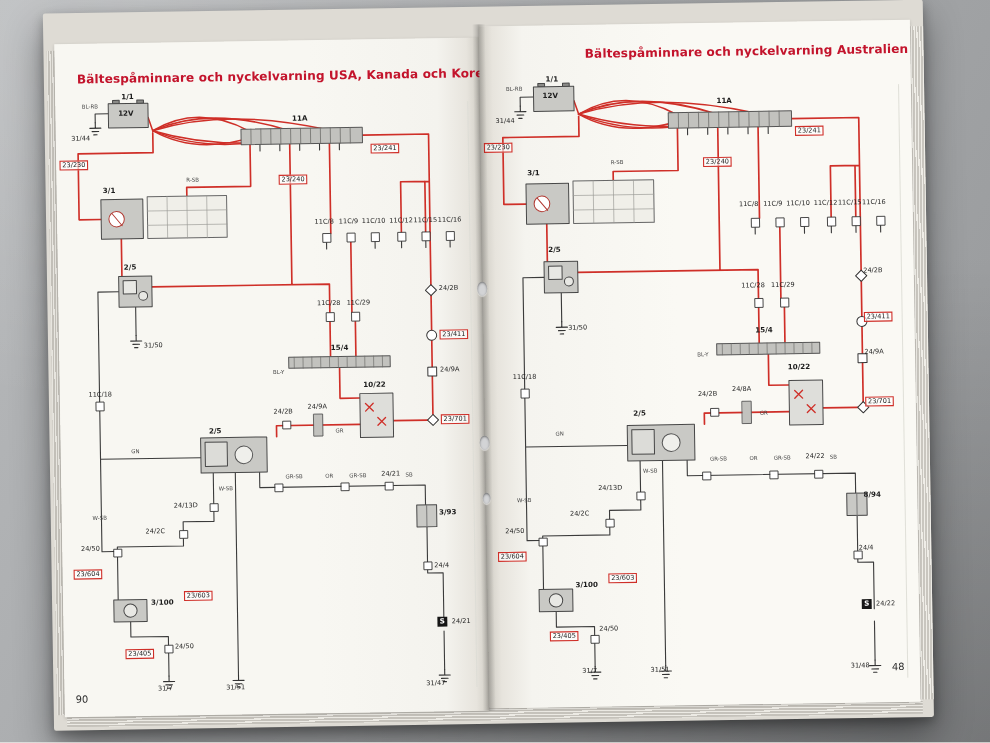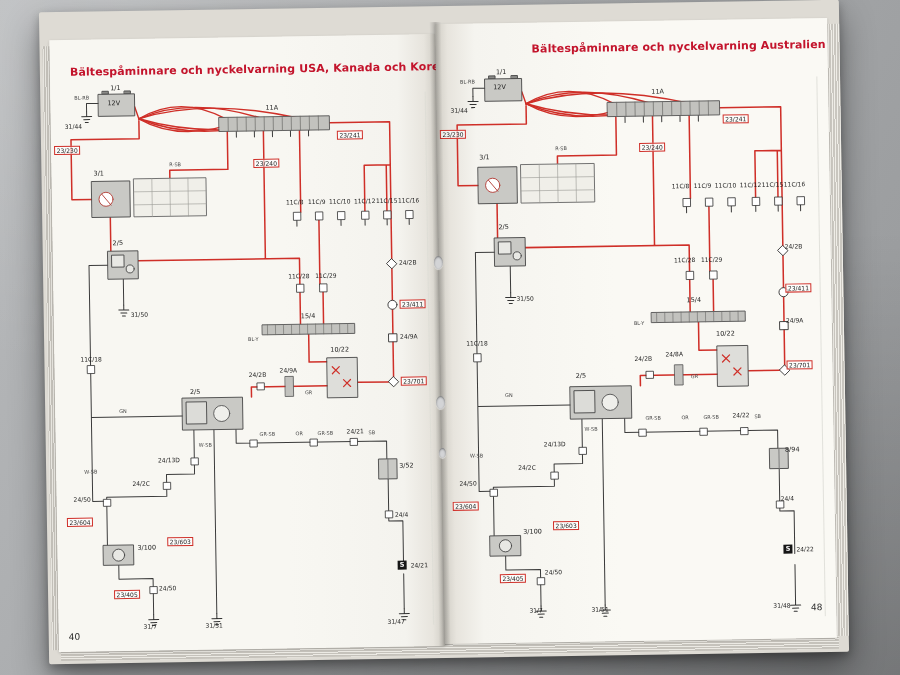--- a/index.html
+++ b/index.html
@@ -45,21 +45,21 @@
   .page-title{position:absolute;z-index:6;font-weight:bold;font-size:11px;color:var(--title-red);
     letter-spacing:.1px;white-space:nowrap;}
   .title-left{left:20px;top:26px;}
   .title-right{left:96px;top:20px;}
   .page-number{position:absolute;z-index:6;font-size:9px;color:#2d2d2d;}
   .pn-left{left:10px;top:592px;}
   .pn-right{right:14px;top:584px;}
   .diagram{position:absolute;inset:0;z-index:4;}
   svg.schematic{position:absolute;left:0;top:0;width:100%;height:100%;}
   .lbl{position:absolute;font-size:6px;line-height:1.05;color:#1d1d1d;white-space:nowrap;z-index:5;}
-  .lbl.bold{font-weight:normal;font-size:6.5px;}
+  .lbl.bold{font-weight:bold;font-size:6.5px;}
   .lbl.wire{font-size:5px;color:#4a4a4a;}
   .lbl.red{border:0.8px solid var(--wire-red);padding:0.5px 1.5px;background:rgba(255,255,255,.65);}
   .lbl.sbox{background:#161616;color:#fff;width:9px;height:9px;text-align:center;line-height:9px;
     font-size:6.5px;font-weight:bold;}
 </style>
 </head>
 <body>
 
 <div class="scene">
 
@@ -219,37 +219,37 @@
           <span class="lbl wire" style="left: 250px; top: 354px;">GR</span>
           <span class="lbl bold" style="left: 135px; top: 351px;">2/5</span>
           <span class="lbl wire" style="left: 64px; top: 370px;">GN</span>
           <span class="lbl wire" style="left: 143px; top: 405px;">W-SB</span>
           <span class="lbl" style="left: 102px; top: 419px;">24/13D</span>
           <span class="lbl wire" style="left: 204px; top: 395px;">GR-SB</span>
           <span class="lbl wire" style="left: 240px; top: 395px;">OR</span>
           <span class="lbl wire" style="left: 262px; top: 395px;">GR-SB</span>
           <span class="lbl" style="left: 291px; top: 393px;">24/21</span>
           <span class="lbl wire" style="left: 313px; top: 395px;">SB</span>
-          <span class="lbl bold" style="left: 343px; top: 428px;">3/52</span>
+          <span class="lbl bold" style="left: 343px; top: 428px;">3/93</span>
           <span class="lbl" style="left: 76px; top: 442px;">24/2C</span>
           <span class="lbl wire" style="left: 28px; top: 430px;">W-SB</span>
           <span class="lbl" style="left: 17px; top: 457px;">24/50</span>
           <span class="lbl red" style="left: 10px; top: 478px;">23/604</span>
           <span class="lbl bold" style="left: 80px; top: 506px;">3/100</span>
           <span class="lbl red" style="left: 110px; top: 499px;">23/603</span>
           <span class="lbl" style="left: 101px; top: 547px;">24/50</span>
           <span class="lbl red" style="left: 56px; top: 551px;">23/405</span>
           <span class="lbl" style="left: 85px; top: 585px;">31/7</span>
           <span class="lbl" style="left: 147px; top: 585px;">31/51</span>
           <span class="lbl" style="left: 338px; top: 477px;">24/4</span>
           <span class="lbl sbox" style="left: 340px; top: 526px;">S</span>
           <span class="lbl" style="left: 353px; top: 528px;">24/21</span>
           <span class="lbl" style="left: 329px; top: 584px;">31/47</span>
         </div>
-      <div class="page-number pn-left">40</div>
+      <div class="page-number pn-left">90</div>
     </div>
 
     <div class="page page-right">
       <div class="page-title title-right">Bältespåminnare och nyckelvarning Australien</div>
       <div class="diagram">
         <svg class="schematic" viewBox="0 0 385 612" preserveAspectRatio="none">
           <use href="#wiring"></use>
         </svg>
       <span class="lbl bold" style="left: 60px; top: 46px;">1/1</span>
           <span class="lbl bold" style="left: 57px; top: 61px;">12V</span>

